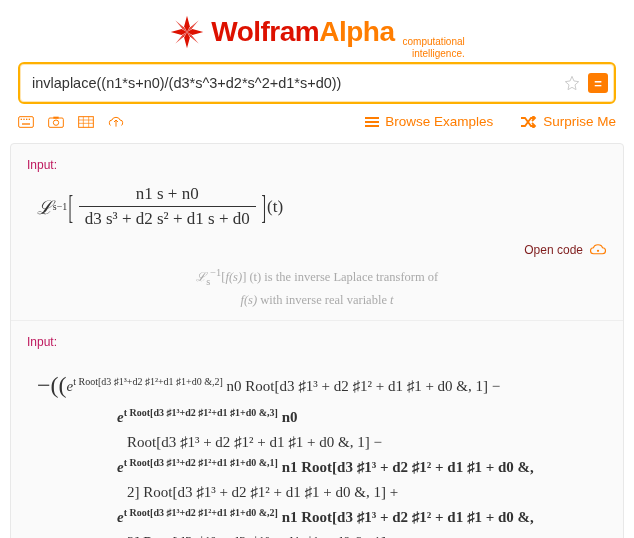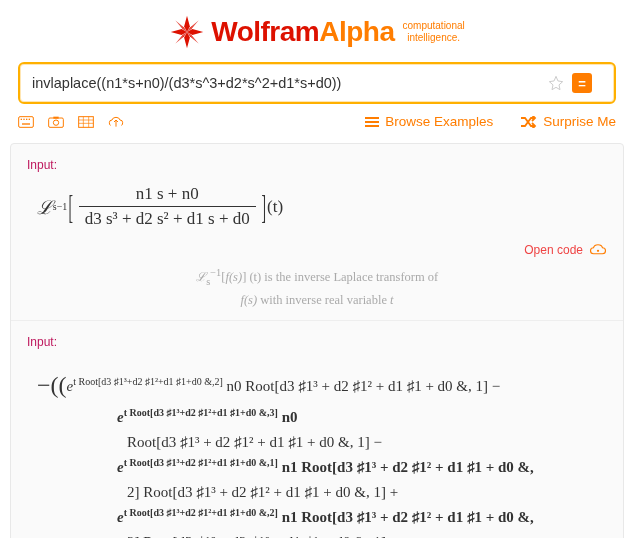--- a/index.html
+++ b/index.html
@@ -4,24 +4,24 @@
 <style>
   * { box-sizing: border-box; margin: 0; padding: 0; }
   body { font-family: Arial, Helvetica, sans-serif; background: #fff; width: 634px; height: 538px; overflow: hidden; position: relative; }
   
   .header { text-align: center; padding: 14px 16px 8px; }
   .logo-row { display: inline-flex; align-items: center; gap: 6px; }
   .spikey { width: 36px; height: 36px; }
   .wordmark { font-size: 28px; font-weight: 700; letter-spacing: -0.5px; }
   .wolfram { color: #dd1100; }
   .alpha { color: #ff7d00; }
-  .tagline { display: inline-block; font-size: 10px; color: #ff7d00; text-align: center; line-height: 1.2; margin-left: 2px; vertical-align: bottom; position: relative; top: 0; }
+  .tagline { display: inline-block; font-size: 10px; color: #ff7d00; text-align: right; line-height: 1.2; margin-left: 2px; vertical-align: bottom; position: relative; top: 16px; }
   
   .search-wrap { padding: 0 18px; }
-  .search-box { border: 2px solid #ffb000; border-radius: 6px; background: #fff; display: flex; align-items: center; height: 42px; padding: 0 22px 0 12px; box-shadow: 0 0 0 1px #ffe6b3 inset; }
+  .search-box { border: 2px solid #ffb000; border-radius: 6px; background: #fff; display: flex; align-items: center; height: 42px; padding: 0 6px 0 12px; box-shadow: 0 0 0 1px #ffe6b3 inset; }
   .search-input { flex: 1; border: none; outline: none; font-size: 14.5px; font-family: Arial, sans-serif; color: #333; background: transparent; }
   .search-actions { display: flex; align-items: center; gap: 8px; }
   .star-icon { width: 16px; height: 16px; fill: #ccc; }
   .equals-icon { width: 20px; height: 20px; background: #ff7d00; border-radius: 3px; display: flex; align-items: center; justify-content: center; color: #fff; font-size: 13px; font-weight: bold; }
   
   .toolbar { display: flex; align-items: center; padding: 10px 18px 14px; }
   .tool-icons { display: flex; gap: 14px; }
   .tool-icon { width: 16px; height: 14px; fill: #ff7d00; }
   .toolbar-right { margin-left: auto; display: flex; gap: 28px; }
   .toolbar-link { color: #ff7d00; font-size: 13.5px; display: flex; align-items: center; gap: 6px; cursor: pointer; }
@@ -31,21 +31,21 @@
   
   .math-block { font-family: 'Times New Roman', serif; font-size: 17px; color: #333; margin: 8px 0 14px 10px; display: flex; align-items: center; }
   .lscript { font-family: 'Segoe Script','Brush Script MT',cursive; font-size: 19px; font-style: italic; }
   .sup { font-size: 10px; vertical-align: super; }
   .sub { font-size: 10px; vertical-align: sub; }
   .bracket { font-size: 34px; font-weight: 100; display: inline-block; transform: scaleX(0.4); margin: 0 -2px; }
   .frac { display: inline-block; text-align: center; vertical-align: middle; margin: 0 4px; }
   .frac-num { display: block; padding: 0 6px 2px; }
   .frac-den { display: block; border-top: 1px solid #333; padding: 2px 6px 0; }
   
-  .open-code { text-align: right; color: #ef4444; font-size: 12px; display: flex; align-items: center; justify-content: flex-end; gap: 6px; margin: 6px 0 8px; cursor: pointer; }
+  .open-code { text-align: right; color: #7f1d1d; font-size: 12px; display: flex; align-items: center; justify-content: flex-end; gap: 6px; margin: 6px 0 8px; cursor: pointer; }
   .cloud-icon { width: 18px; height: 14px; }
   
   .hint { text-align: center; color: #aaa; font-size: 12.5px; font-family: 'Times New Roman', serif; line-height: 1.6; padding-bottom: 10px; }
   .hint .lscript2 { font-family: 'Segoe Script','Brush Script MT',cursive; font-style: italic; }
   .hint .fs { font-style: italic; }
   
   .divider { border-top: 1px solid #eee; margin: 0 -16px; }
   .result-section { padding-top: 14px; }
   
   .result-math { font-family: 'Times New Roman', serif; color: #333; padding: 6px 0 0 10px; font-size: 15px; line-height: 1.5; }

